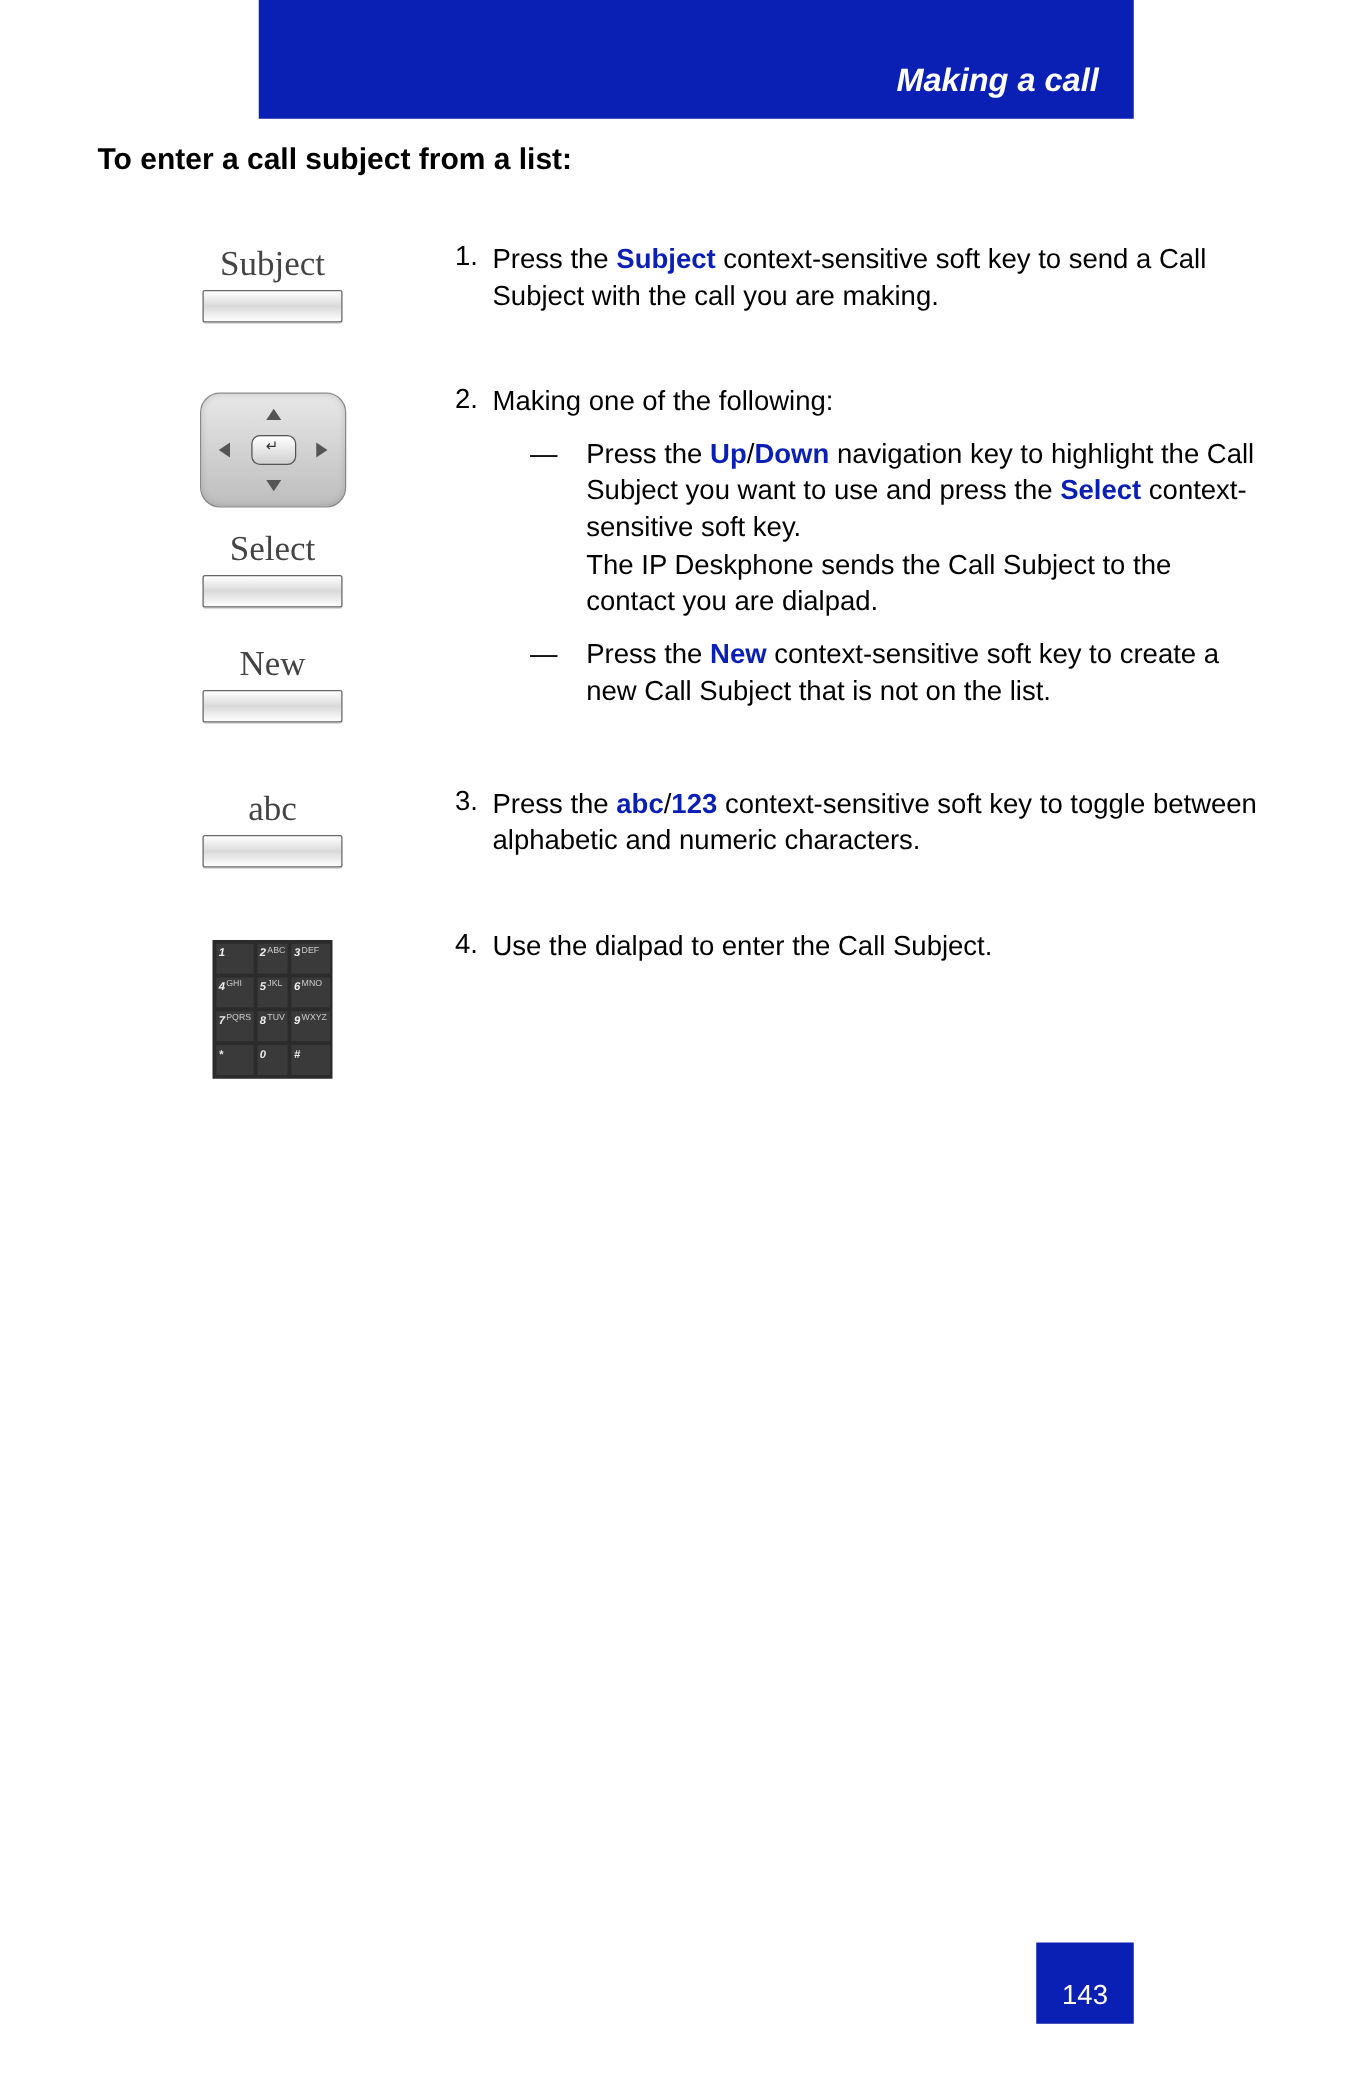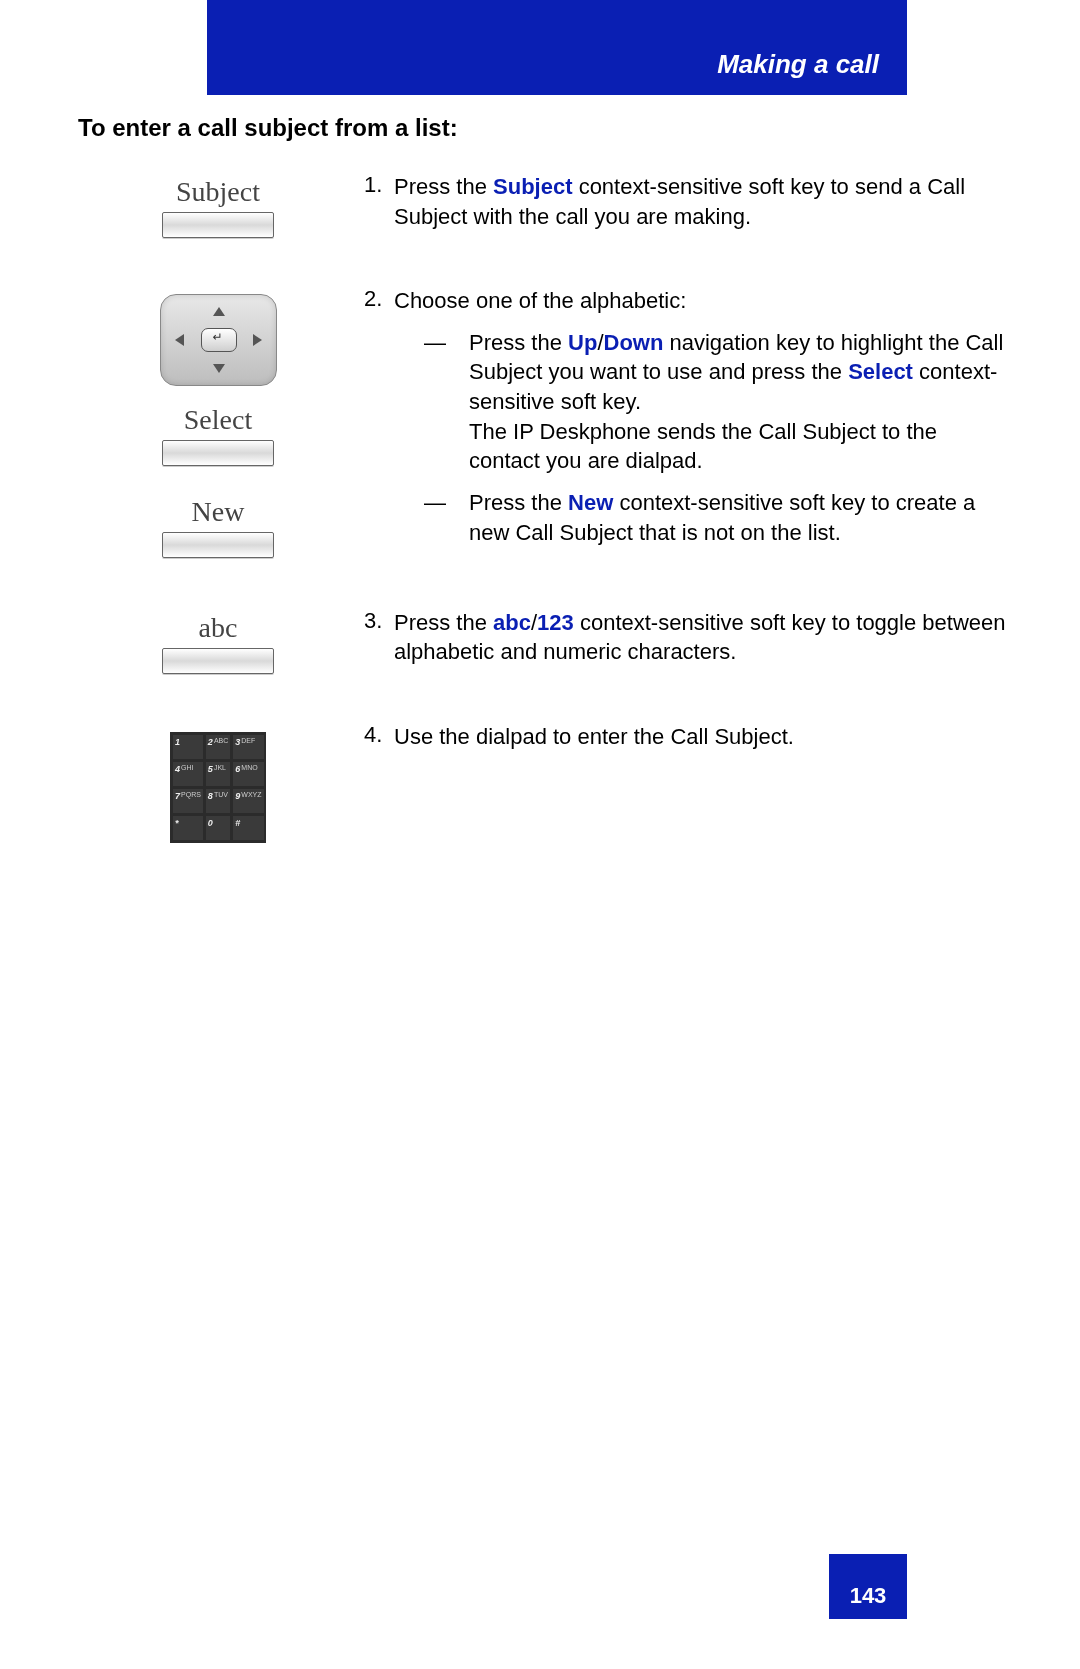--- a/index.html
+++ b/index.html
@@ -33,21 +33,21 @@
   }
   .section-title {
     position: absolute;
     top: 114px;
     left: 78px;
     font-weight: bold;
     font-size: 24px;
   }
   .content {
     position: absolute;
-    top: 172px;
+    top: 192px;
     left: 78px;
     width: 930px;
   }
   .row {
     display: flex;
     margin-bottom: 48px;
   }
   .left-col {
     width: 280px;
     display: flex;
@@ -141,21 +141,21 @@
   }
   .dialpad .key b { font-size: 9px; margin-right: 1px; color: #eee; font-style: italic; }
   .page-num {
     position: absolute;
     bottom: 50px;
     right: 173px;
     width: 78px;
     height: 55px;
     background: #0a1fb3;
     color: #fff;
-    font-weight: bold;
+    font-weight: normal;
     font-size: 22px;
     display: flex;
     align-items: flex-end;
     justify-content: center;
     padding-bottom: 10px;
   }
 </style>
 </head>
 <body>
 
@@ -194,21 +194,21 @@
       <div class="soft-label">Select</div>
       <div class="soft-button"></div>
       <div class="big-gap"></div>
       <div class="soft-label">New</div>
       <div class="soft-button"></div>
     </div>
     <div class="right-col">
       <div class="num-row">
         <div class="num">2.</div>
         <div class="body-text">
-          <span>Choose one of the alphabetic:</span>
+          <span>Making one of the following:</span>
           <div class="sub-list">
             <div class="sub-item">
               <div class="dash">—</div>
               <div>
                 <span>Press the </span><span class="k">Up</span><span>/</span><span class="k">Down</span><span> navigation key to highlight the Call Subject you want to use and press the </span><span class="k">Select</span><span> context-sensitive soft key.</span><br>
                 <span>The IP Deskphone sends the Call Subject to the contact you are dialpad.</span>
               </div>
             </div>
             <div class="sub-item">
               <div class="dash">—</div>

